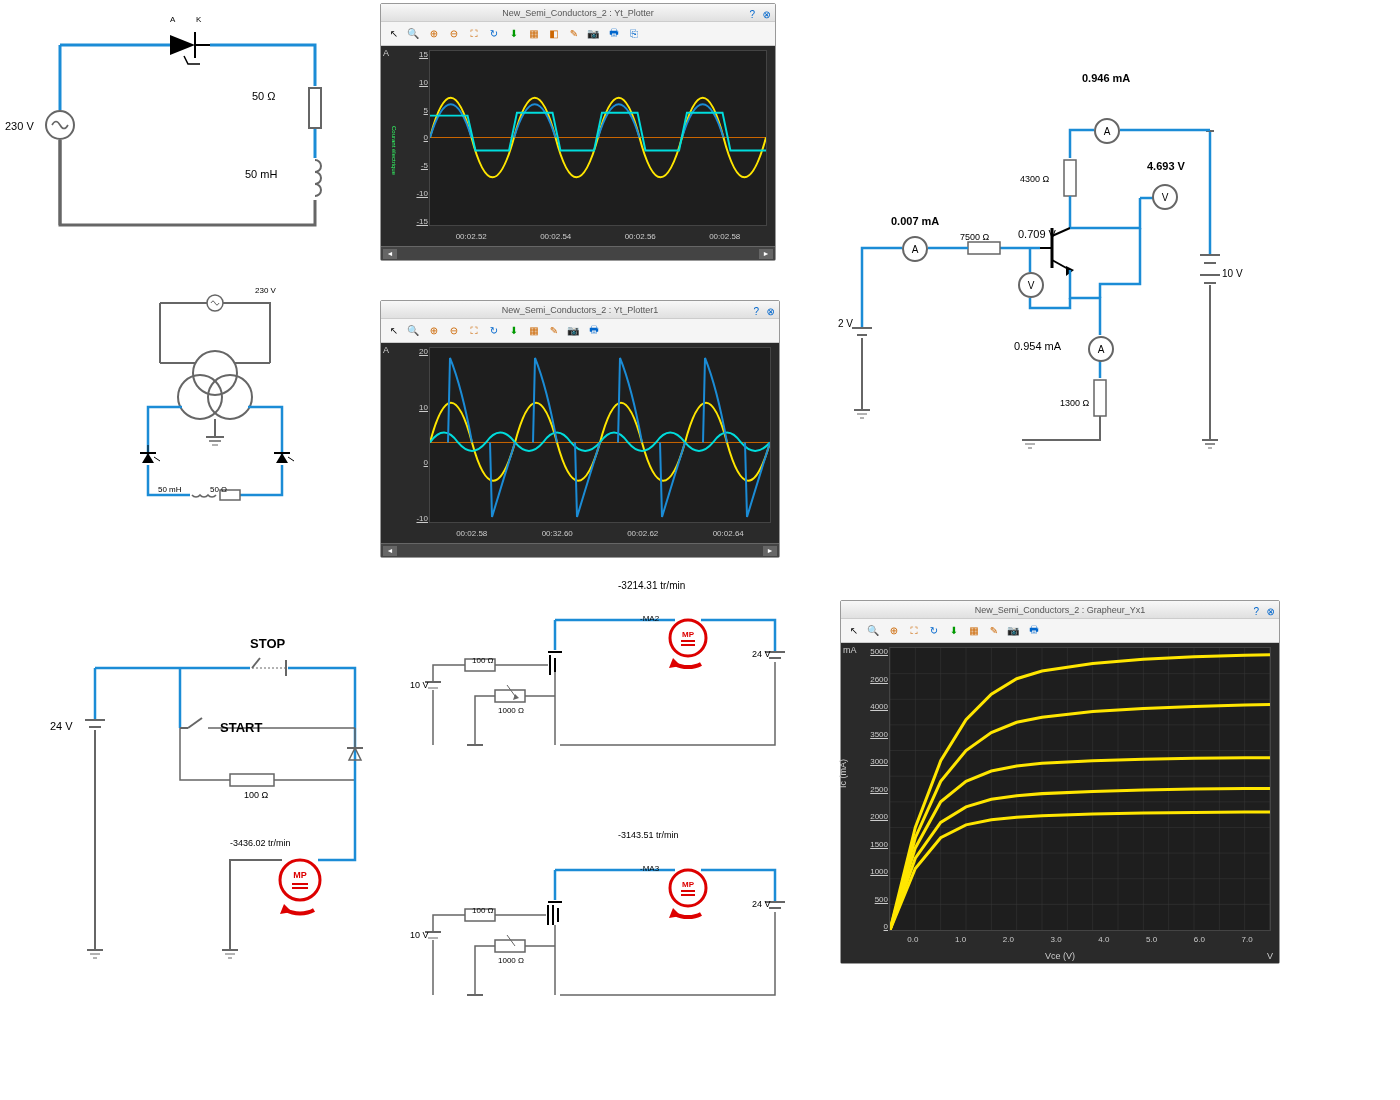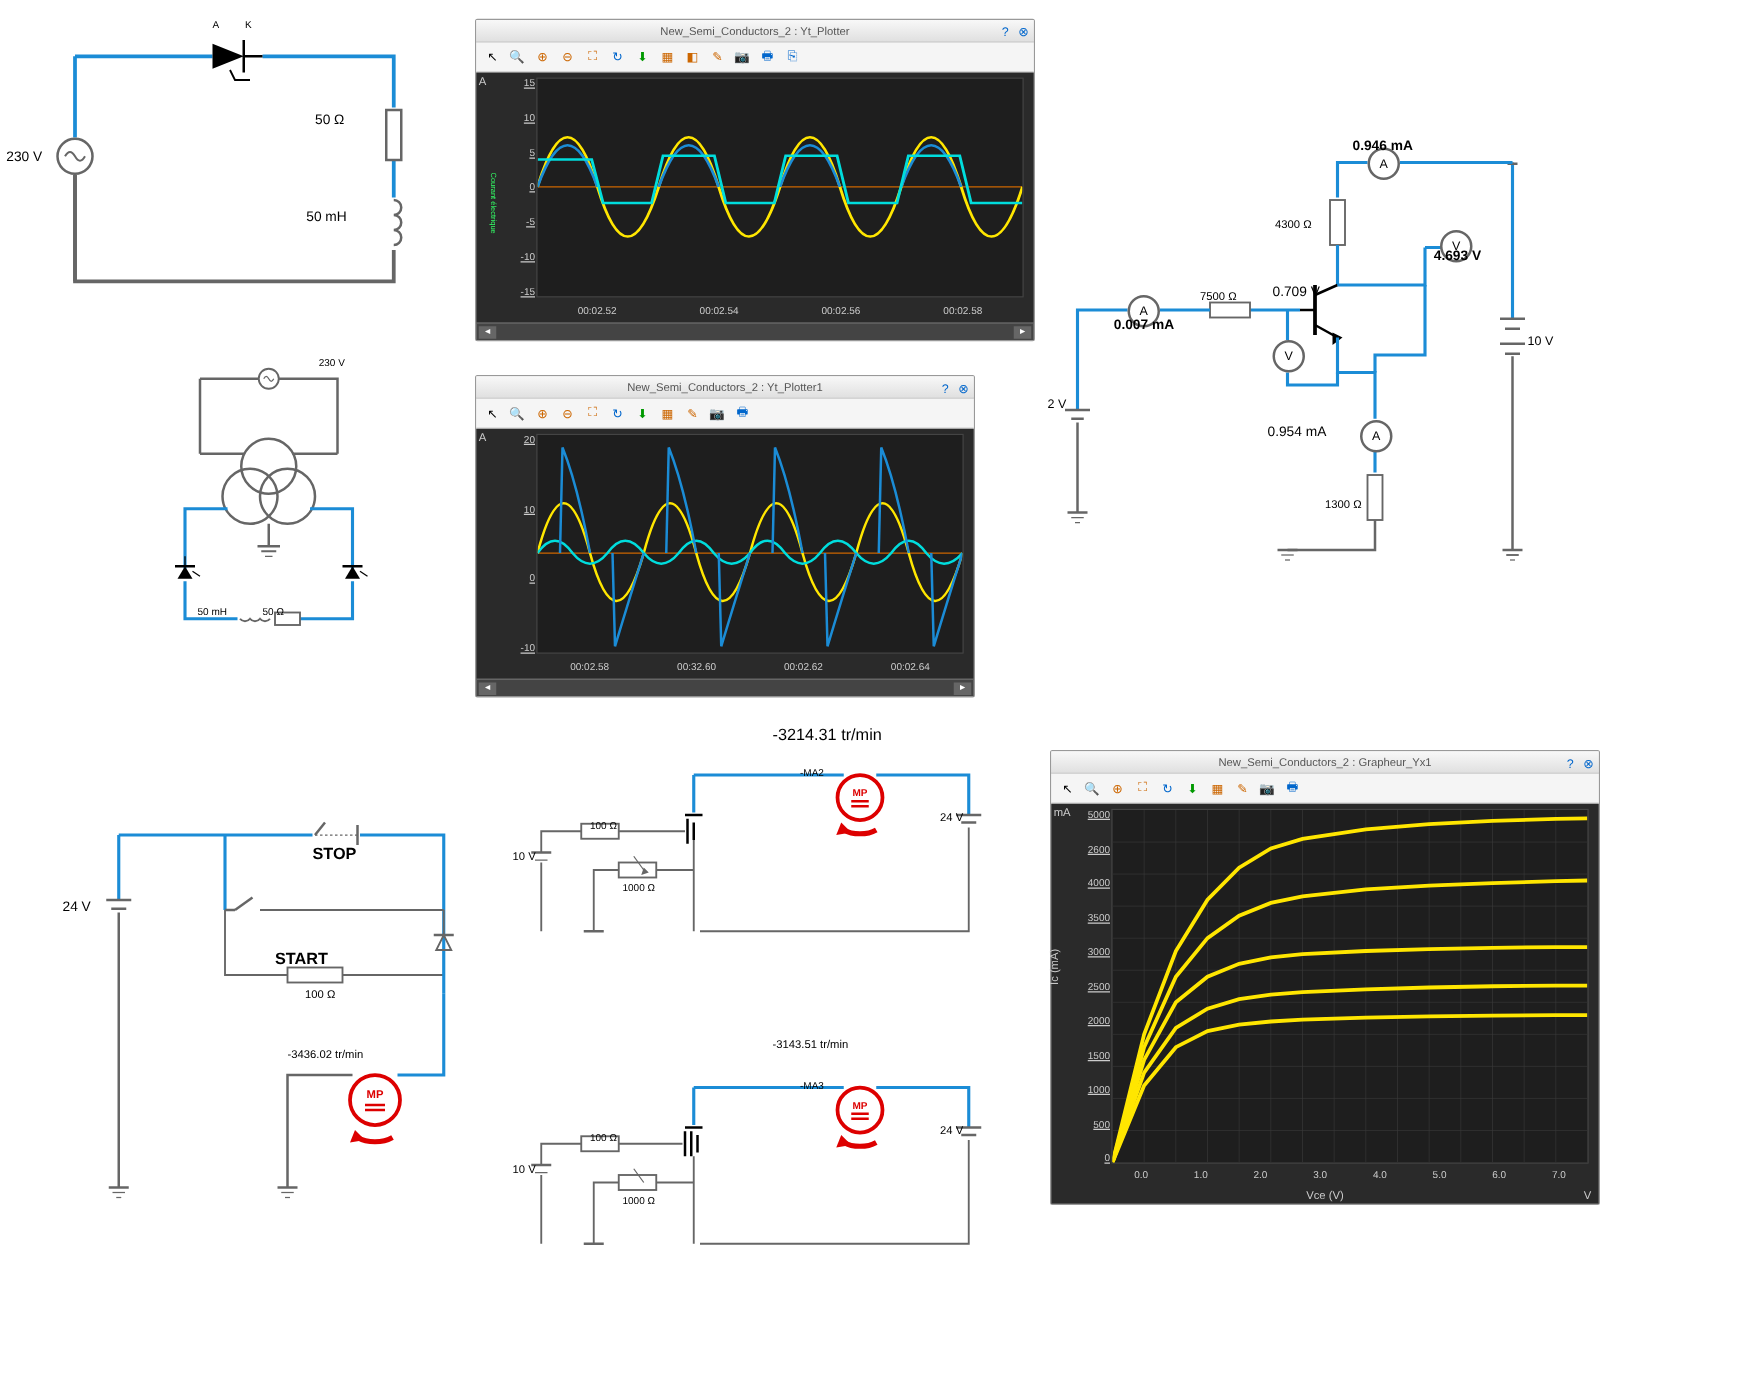--- a/index.html
+++ b/index.html
@@ -1,18 +1,18 @@
 <!DOCTYPE html>
 <html><head>
 <meta charset="utf-8">
 <style>
 * { margin:0; padding:0; box-sizing:border-box; }
 body { width:1400px; height:1100px; background:#fff; font-family:Arial,sans-serif; position:relative; overflow:hidden; }
 .label { font-size:11px; color:#000; position:absolute; }
-.label-bold { font-weight:bold;margin-top:39px; }
+.label-bold { font-weight:bold; }
 svg { position:absolute; }
 
 
 .plotter { position:absolute; background:#e8e8e8; border:1px solid #999; border-radius:2px; }
 .plotter-title { height:18px; background:linear-gradient(#f8f8f8,#e0e0e0); border-bottom:1px solid #ccc; text-align:center; font-size:9px; line-height:18px; color:#555; position:relative; }
 .plotter-toolbar { height:24px; background:#f5f5f5; border-bottom:1px solid #ccc; display:flex; align-items:center; padding:0 4px; gap:2px; }
 .tb-icon { width:18px; height:18px; border:1px solid transparent; display:inline-flex; align-items:center; justify-content:center; font-size:10px; cursor:pointer; }
 .plotter-chart { position:relative; background:#2a2a2a; width:100%; }
 .plotter-yaxis { position:absolute; left:18px; top:0; bottom:16px; width:32px; display:flex; flex-direction:column; justify-content:space-between; font-size:8px; color:#ccc; text-align:right; padding:4px 3px;text-decoration:underline; }
 .plotter-yunit { position:absolute; left:2px; top:2px; font-size:9px; color:#ccc; }
@@ -90,21 +90,21 @@
  <polyline points="182,180 182,210 140,210" stroke="#1b8cd6" stroke-width="2.5" fill="none"></polyline>
 
  <path d="M92,210 a5,5 0 0,0 8,0 a5,5 0 0,0 8,0 a5,5 0 0,0 8,0" stroke="#666" stroke-width="1.5" fill="none"></path>
 
  <rect x="120" y="205" width="20" height="10" fill="#fff" stroke="#666" stroke-width="1.5"></rect>
 </svg>
 <span class="label" style="left:255px;top:286px;font-size:8px">230 V</span>
 <span class="label" style="left:158px;top:485px;font-size:8px">50 mH</span>
 <span class="label" style="left:210px;top:485px;font-size:8px">50 Ω</span>
 
-<div class="plotter" style="left:380px;top:15px;width:448px">
+<div class="plotter" style="left:380px;top:3px;width:396px">
  <div class="plotter-title">
   <span>New_Semi_Conductors_2 : Yt_Plotter</span>
   <span class="help-icon">?</span>
   <span class="close-icon">⊗</span>
  </div>
  <div class="plotter-toolbar">
   <span class="tb-icon">↖</span>
   <span class="tb-icon" style="color:#c60">🔍</span>
   <span class="tb-icon" style="color:#c60">⊕</span>
   <span class="tb-icon" style="color:#c60">⊖</span>
@@ -356,21 +356,21 @@
 
  <line x1="52" y1="155" x2="68" y2="155" stroke="#666" stroke-width="2"></line>
 
  <circle cx="273" cy="48" r="18" stroke="#d00" stroke-width="3" fill="#fff"></circle>
  <text x="273" y="47" text-anchor="middle" font-size="8" fill="#d00" font-weight="bold">MP</text>
  <line x1="266" y1="51" x2="280" y2="51" stroke="#d00" stroke-width="2"></line>
  <line x1="266" y1="55" x2="280" y2="55" stroke="#d00" stroke-width="2"></line>
  <path d="M260,74 a18,10 0 0,0 26,0" stroke="#d00" stroke-width="4" fill="none"></path>
  <polygon points="258,68 254,78 266,76" fill="#d00"></polygon>
 </svg>
-<span class="label" style="left:618px;top:580px;font-size:13px">-3214.31 tr/min</span>
+<span class="label" style="left:618px;top:580px;font-size:10px">-3214.31 tr/min</span>
 <span class="label" style="left:640px;top:614px;font-size:8px">-MA2</span>
 <span class="label" style="left:752px;top:649px;font-size:9px">24 V</span>
 <span class="label" style="left:410px;top:680px;font-size:9px">10 V</span>
 <span class="label" style="left:472px;top:656px;font-size:8px">100 Ω</span>
 <span class="label" style="left:498px;top:706px;font-size:8px">1000 Ω</span>
 
 <svg width="400" height="200" style="left:415px;top:840px">
  <polyline points="140,30 260,30" stroke="#1b8cd6" stroke-width="2.5" fill="none"></polyline>
  <polyline points="286,30 360,30 360,62" stroke="#1b8cd6" stroke-width="2.5" fill="none"></polyline>
  <line x1="350" y1="62" x2="370" y2="62" stroke="#666" stroke-width="2"></line>

